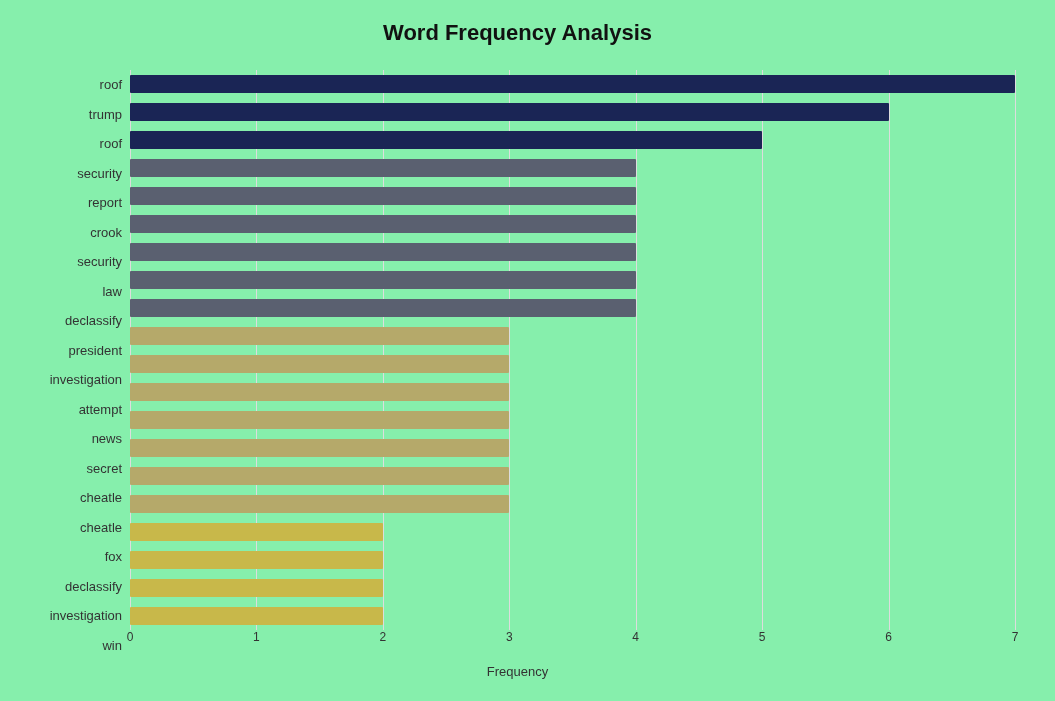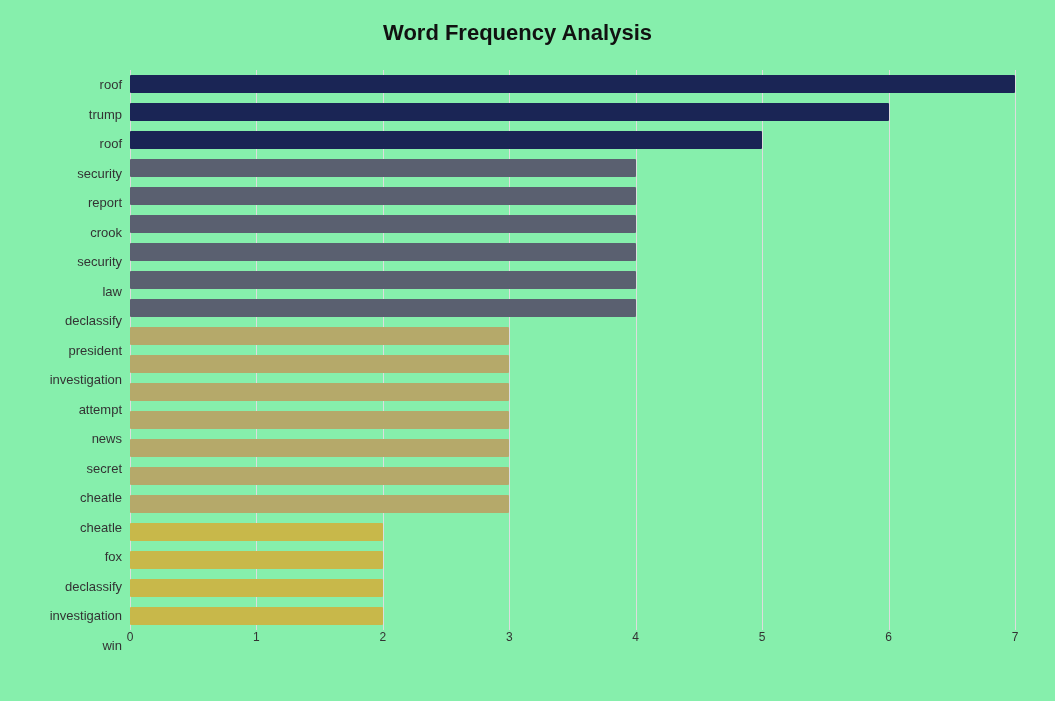--- a/index.html
+++ b/index.html
@@ -218,13 +218,14 @@
           <div class="x-tick" style="left: 14.2857%;">1</div>
           <div class="x-tick" style="left: 28.5714%;">2</div>
           <div class="x-tick" style="left: 42.8571%;">3</div>
           <div class="x-tick" style="left: 57.1429%;">4</div>
           <div class="x-tick" style="left: 71.4286%;">5</div>
           <div class="x-tick" style="left: 85.7143%;">6</div>
           <div class="x-tick" style="left: 100%;">7</div>
         </div>
     </div>
   </div>
+  <div class="bottom-label">Frequency</div>
 </div>
 
 </body></html>

